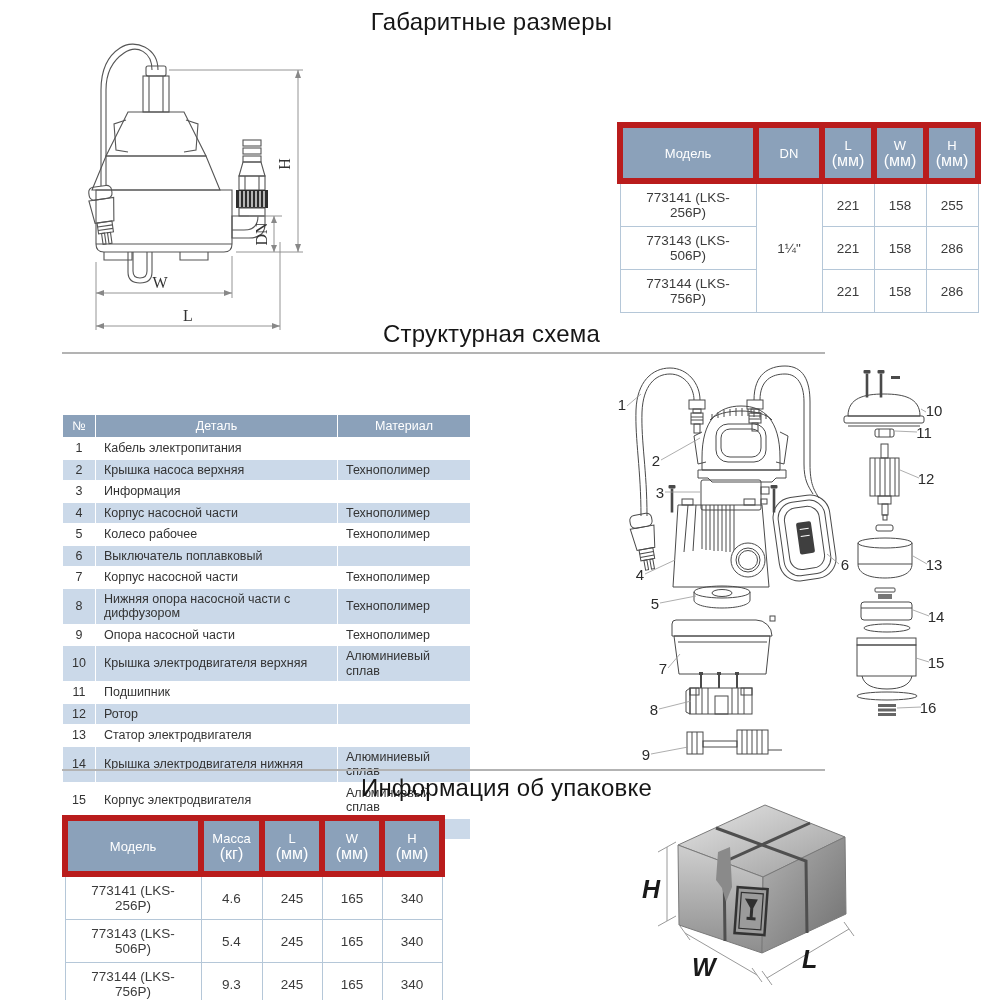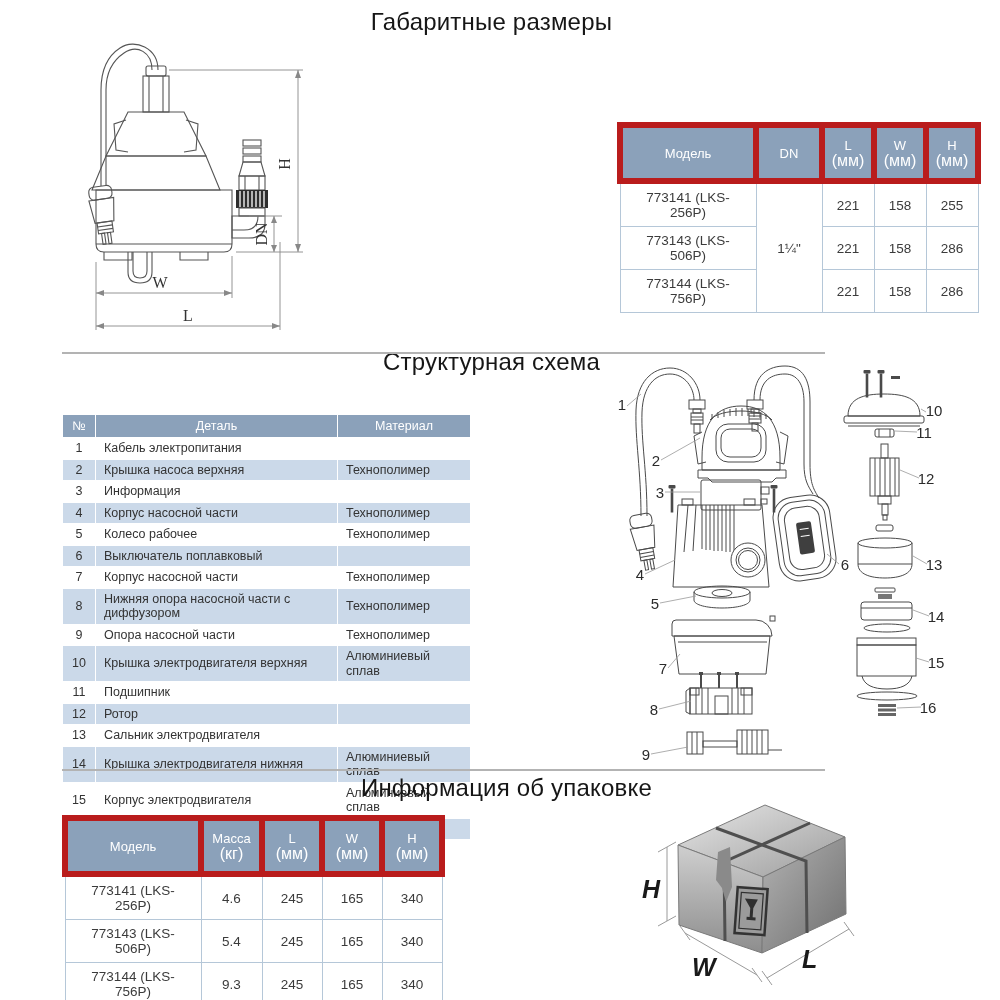--- a/index.html
+++ b/index.html
@@ -152,21 +152,21 @@
       <tr>
         <td>773144 (LKS-756P)</td>
         <td>221</td>
         <td>158</td>
         <td>286</td>
       </tr>
     </tbody>
   </table>
 </div>
 
-<div class="title" style="top:320px;margin-top:28px;">Структурная схема</div>
+<div class="title" style="top:320px;">Структурная схема</div>
 <div class="rule" style="top:352px;"></div>
 
 <div class="abs" style="left:62px;top:414px;">
   <table class="parts" style="width:408px;">
     <colgroup>
         <col style="width:33px">
         <col style="width:242px">
         <col style="width:133px">
       </colgroup>
     <thead>
@@ -232,21 +232,21 @@
           <td>Подшипник</td>
           <td></td>
         </tr>
       <tr>
           <td class="num">12</td>
           <td>Ротор</td>
           <td></td>
         </tr>
       <tr>
           <td class="num">13</td>
-          <td>Сальник электродвигателя</td>
+          <td>Статор электродвигателя</td>
           <td></td>
         </tr>
       <tr>
           <td class="num">14</td>
           <td>Крышка электродвигателя нижняя</td>
           <td>Алюминиевый сплав</td>
         </tr>
       <tr>
           <td class="num">15</td>
           <td>Корпус электродвигателя</td>

